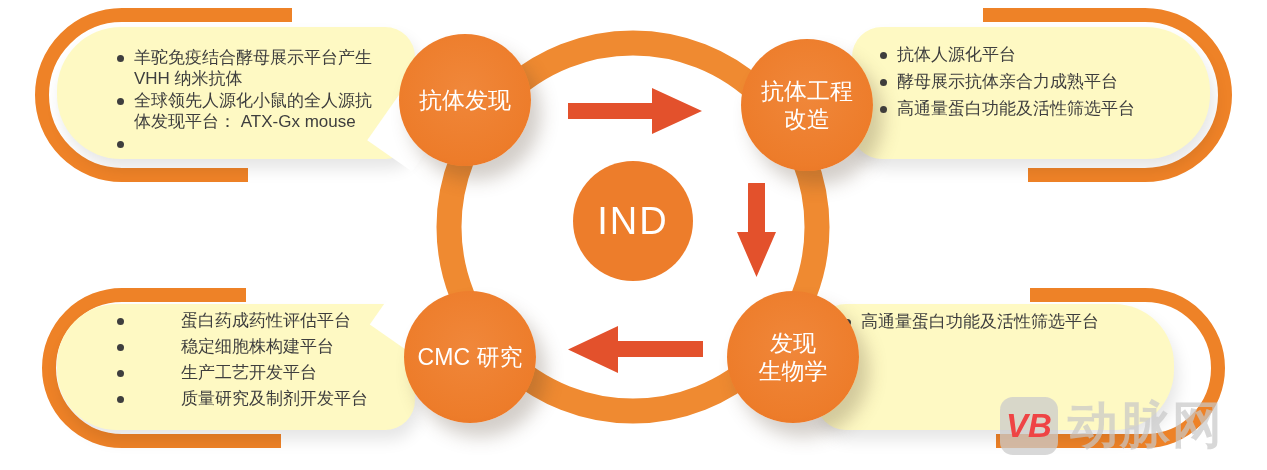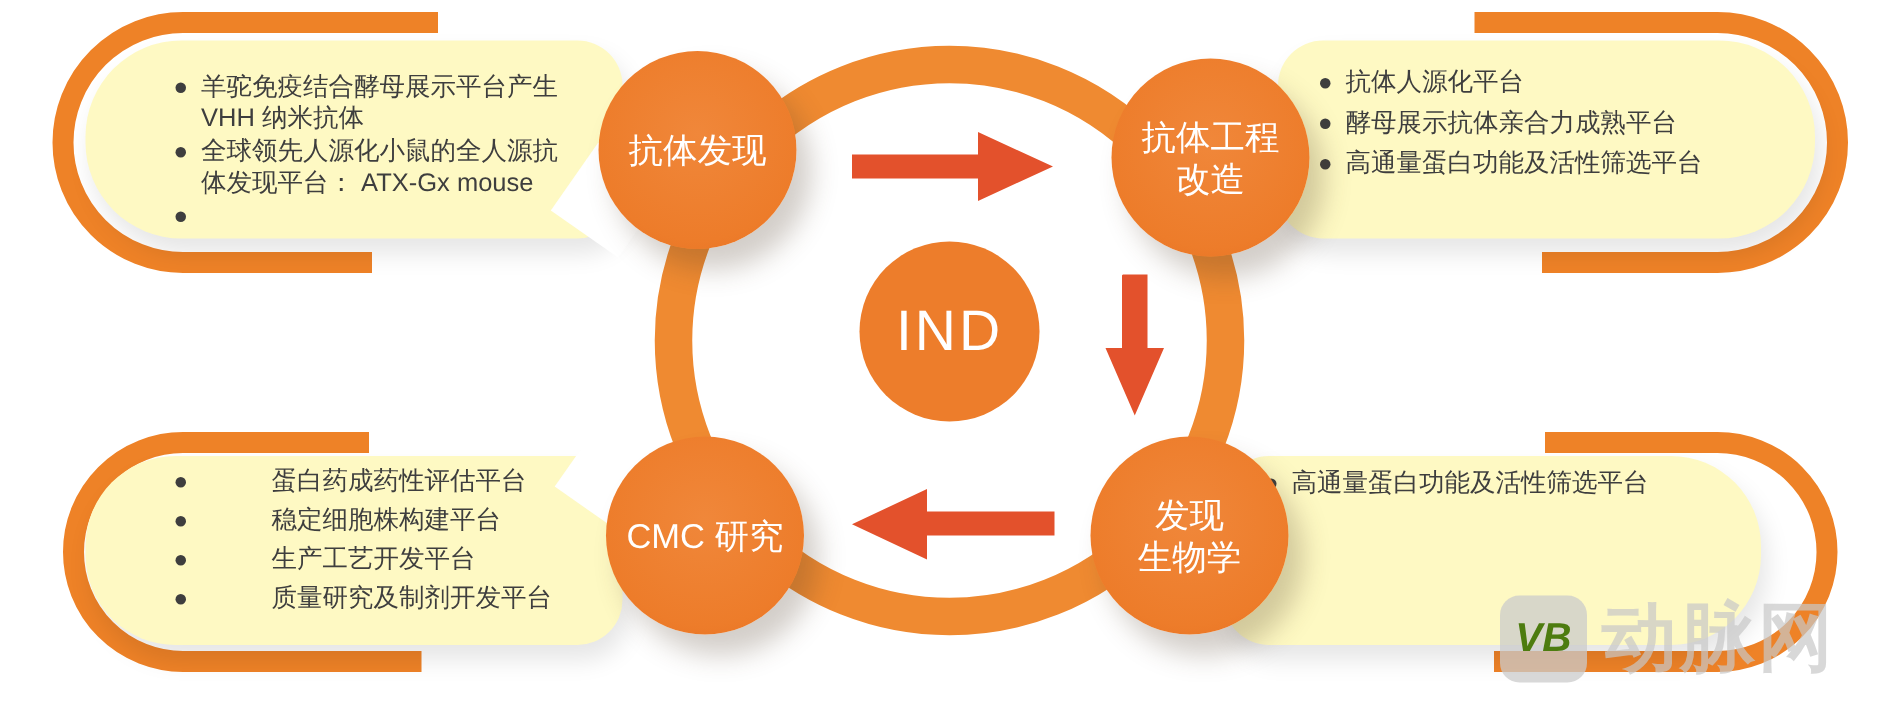--- a/index.html
+++ b/index.html
@@ -64,21 +64,21 @@
     left:573px; top:161px; width:120px; height:120px;
     font-size:38px; letter-spacing:2px; box-shadow:none;
     background:#ED7D2B;
   }
 
   
   .watermark { position:absolute; left:1000px; top:392px; z-index:6; display:flex; align-items:center; gap:10px; }
   .wm-logo {
     width:58px; height:58px; border-radius:13px; background:rgba(203,203,203,0.75);
     display:flex; align-items:center; justify-content:center;
-    color:#4d7c0f; font-weight:bold; font-size:27px; font-style:italic;
+    color:#ef4444; font-weight:bold; font-size:33px; font-style:italic;
   }
   .wm-text { font-size:50px; font-weight:bold; color:rgba(200,200,200,0.70); letter-spacing:2px; }
 </style>
 </head>
 <body>
 
 <div class="canvas">
 
   <svg class="layer-svg" width="1267" height="470" viewBox="0 0 1267 470">
 

